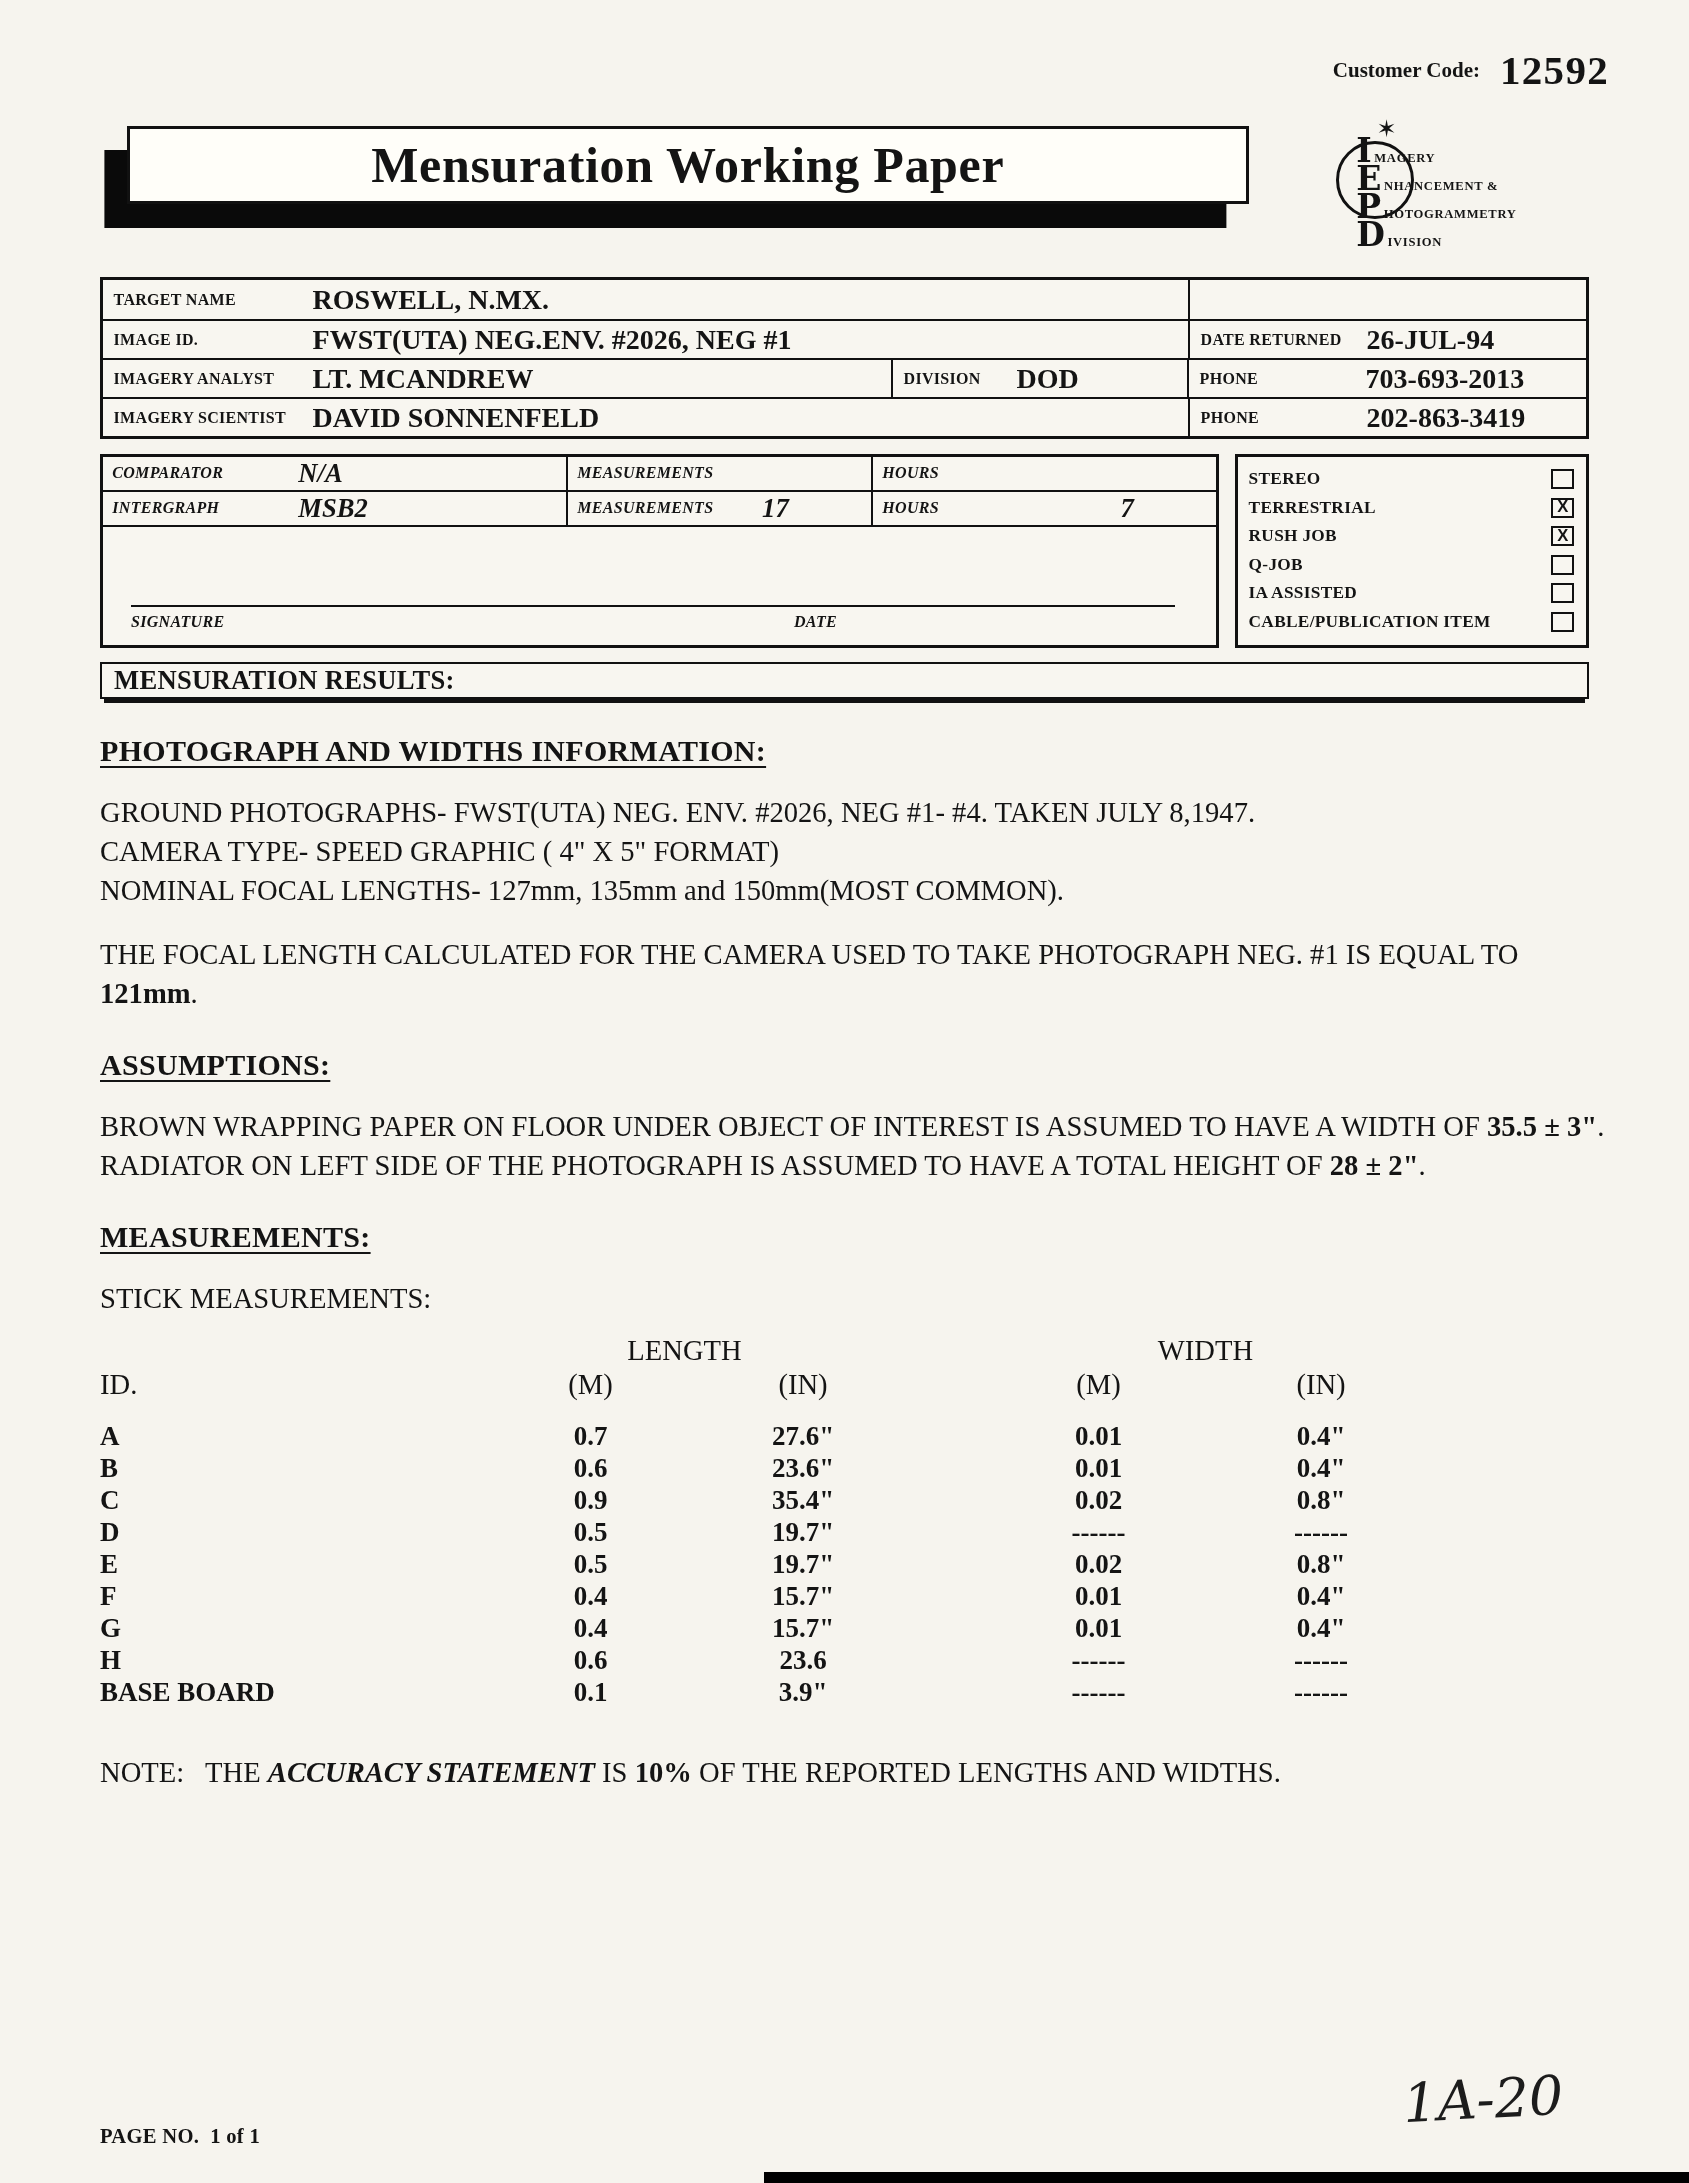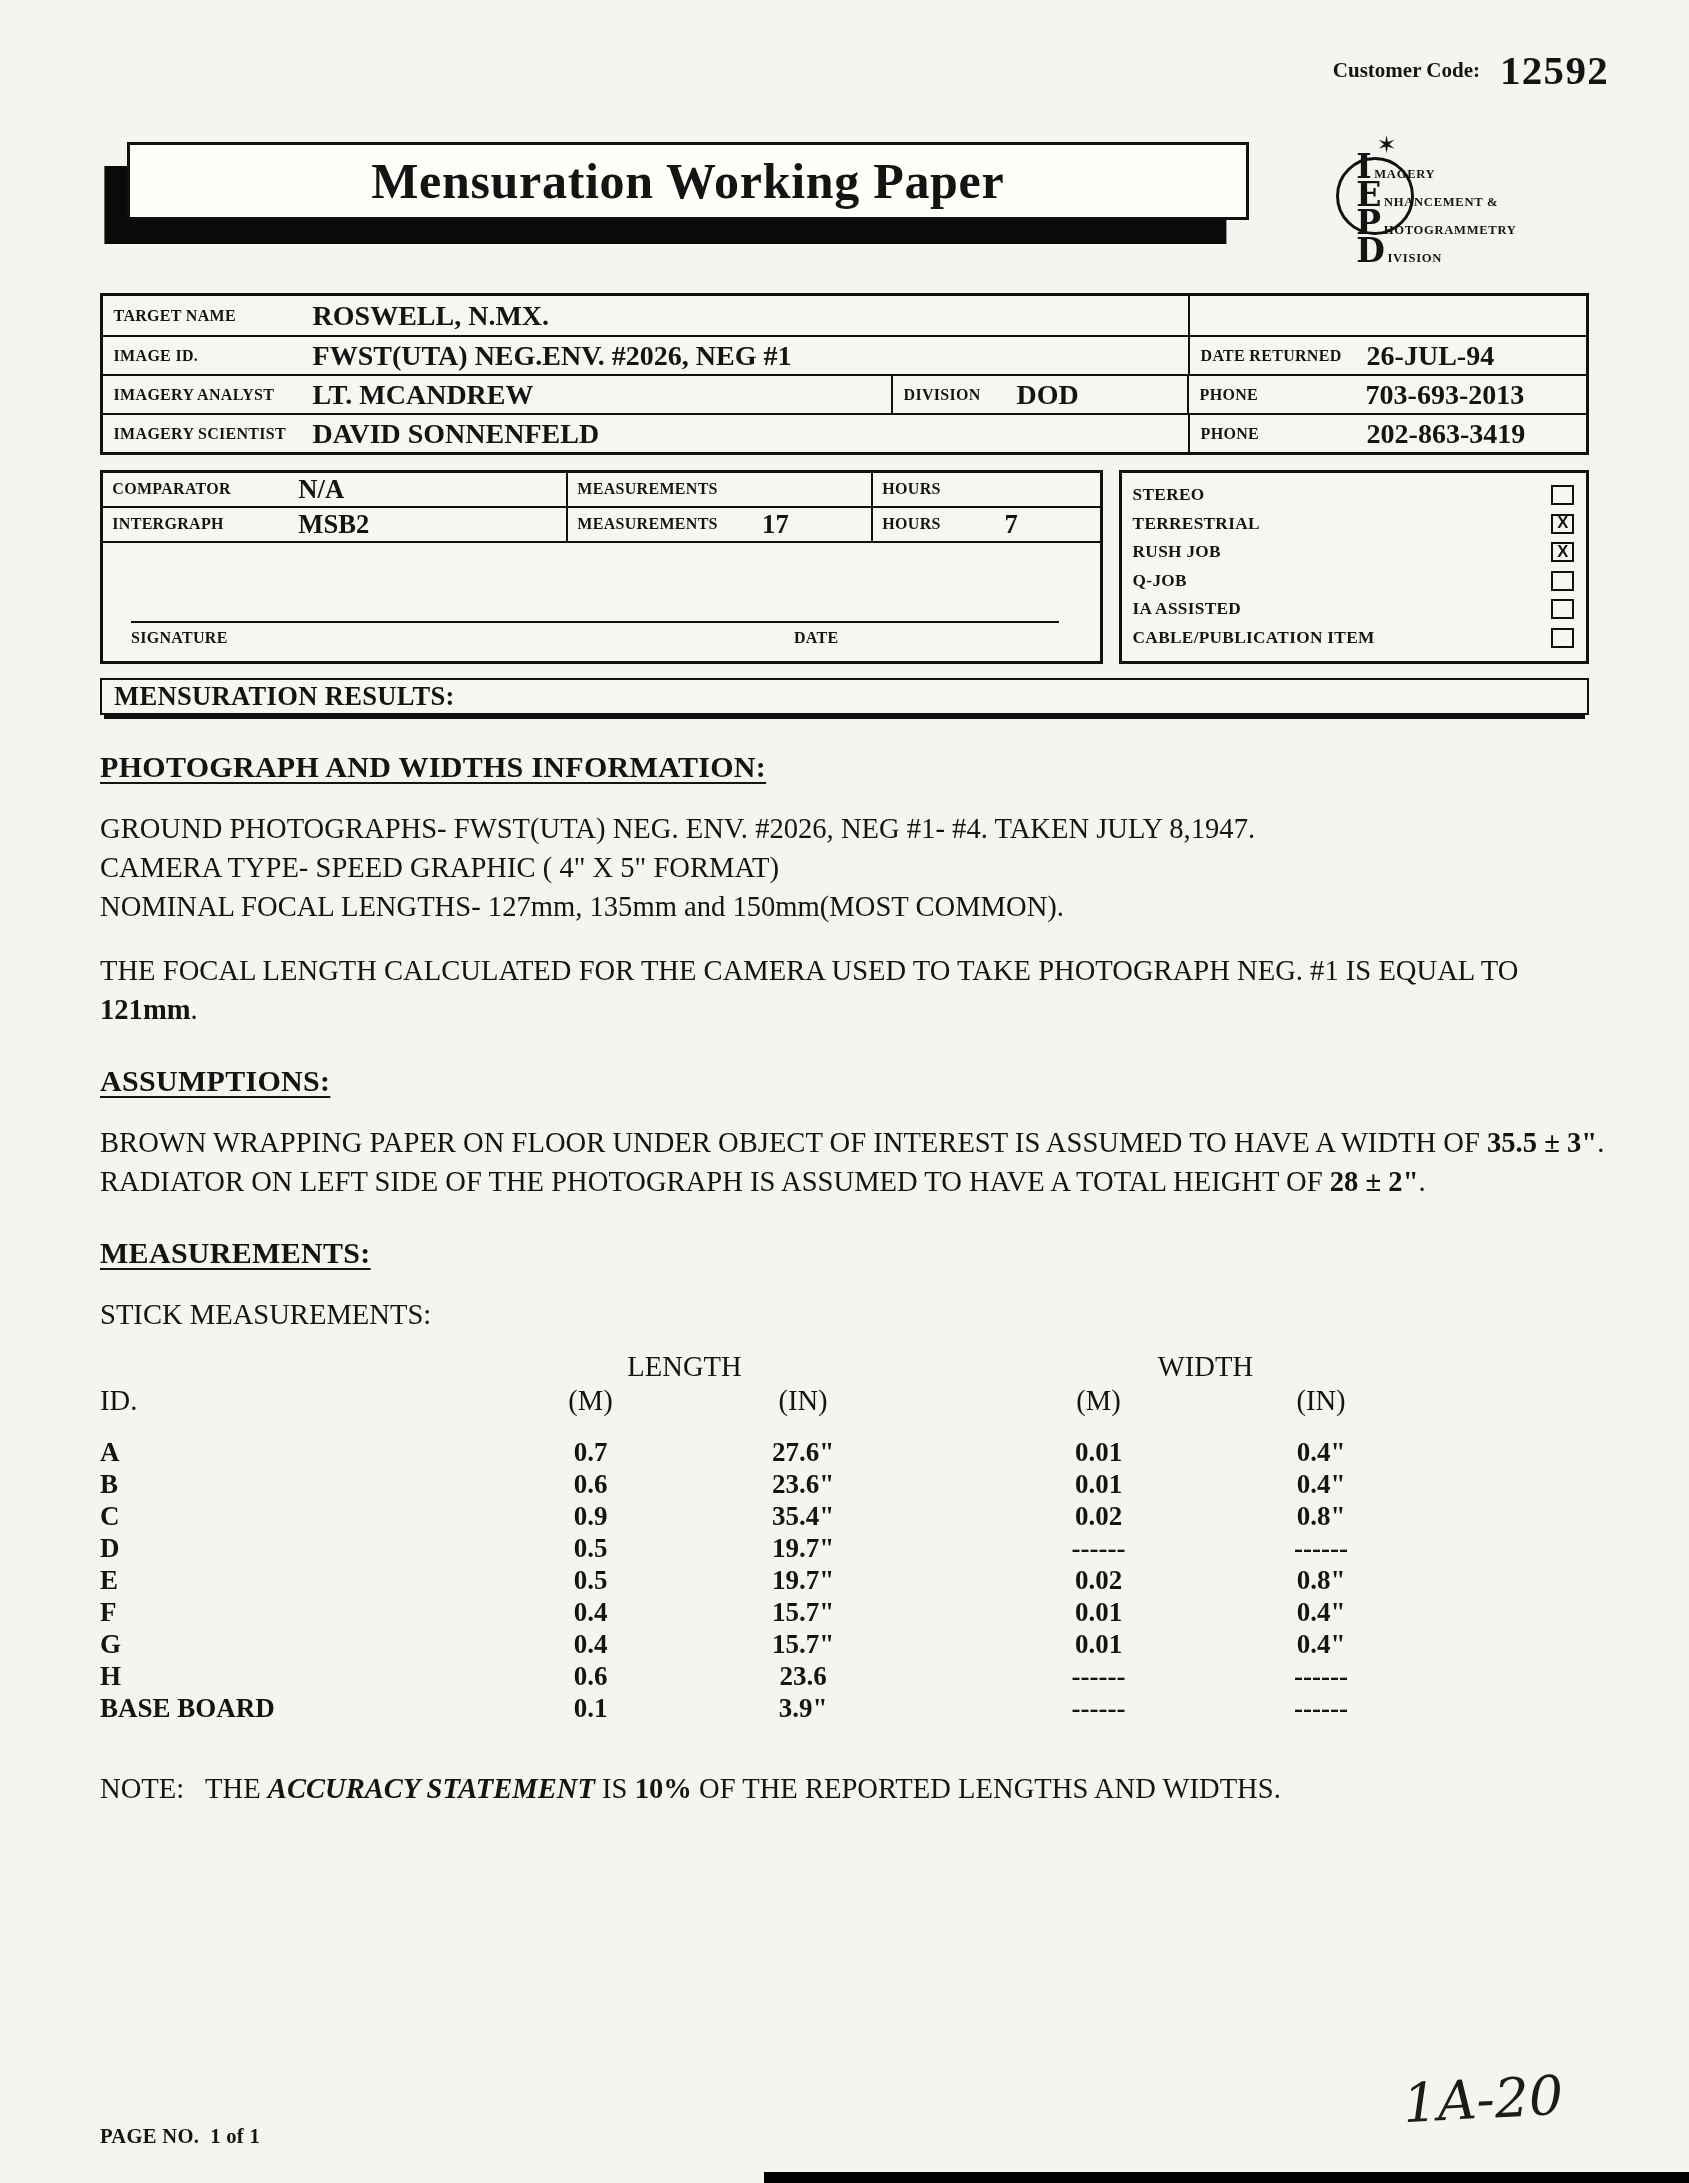--- a/index.html
+++ b/index.html
@@ -11,21 +11,21 @@
     position:relative;
     overflow:hidden;
   }
 
   
   .customer-row { padding-top:46px; text-align:right; padding-right:80px; }
   .cc-label { font-weight:bold; font-size:21px; margin-right:20px; vertical-align:6.6px; }
   .cc-value { font-weight:bold; font-size:41px; letter-spacing:1.3px; }
 
   
-  .banner-row { margin:48px 100px 0 127px; display:flex; align-items:flex-start;justify-content:space-between; }
+  .banner-row { margin:32px 100px 0 127px; display:flex; align-items:flex-start;justify-content:space-between; }
   .title-box {
     width:1142px; height:78px; background:#fffef9;
     border:3.3px solid #111;
     box-shadow:-22.6px 24px 0 0 #0a0a0a;
     display:flex; align-items:center; justify-content:center;
   }
   .title-text { font-size:50px; font-weight:bold; letter-spacing:0.7px; }
 
   .logo { margin-left:93px; position:relative; width:252px; height:123px; }
   .logo-circle { position:absolute; left:-5.3px; top:14.6px; width:78px; height:78px; border:3.3px solid #111; border-radius:50%; }
@@ -44,21 +44,21 @@
   .it-right { width:398px; flex-shrink:0; }
   .it-analyst { width:788px; flex-shrink:0; }
   .it-division { width:296px; flex-shrink:0; }
   .it-label { font-size:16px; font-weight:bold; letter-spacing:0.3px; width:199px; flex-shrink:0; }
   .it-label.narrow { width:166px; }
   .it-label.tiny { width:113px; }
   .it-value { font-size:28px; font-weight:bold; white-space:nowrap; }
 
   
   .work-row { margin:14.6px 100px 0; display:flex; gap:16px; }
-  .work-box { width:1003px; height:194px; border:3.3px solid #111; position:relative; background:#f8f6f0; }
+  .work-box { width:1119px; height:194px; border:3.3px solid #111; position:relative; background:#f8f6f0;font-style:italic; }
   .wb-row { display:flex; height:35px; border-bottom:2px solid #111; }
   .wb-cell { display:flex; align-items:center; padding:0 9.3px; border-right:2px solid #111; overflow:hidden; }
   .wb-c1 { width:465px; flex-shrink:0; }
   .wb-c2 { width:305px; flex-shrink:0; }
   .wb-c3 { flex:1; border-right:none; }
   .wb-label { font-size:16px; font-weight:bold; letter-spacing:0.3px; flex-shrink:0; }
   .wb-c1 .wb-label { width:186px; }
   .wb-value { font-size:26.6px; font-weight:bold; }
   .wb-value.pushed { margin-left:auto; padding-right:73px; }
   .signature-area { position:absolute; left:0; right:0; bottom:9.3px; }

